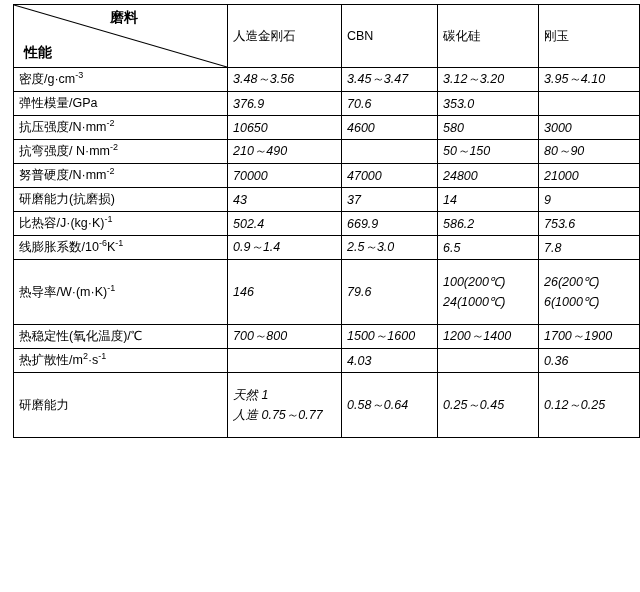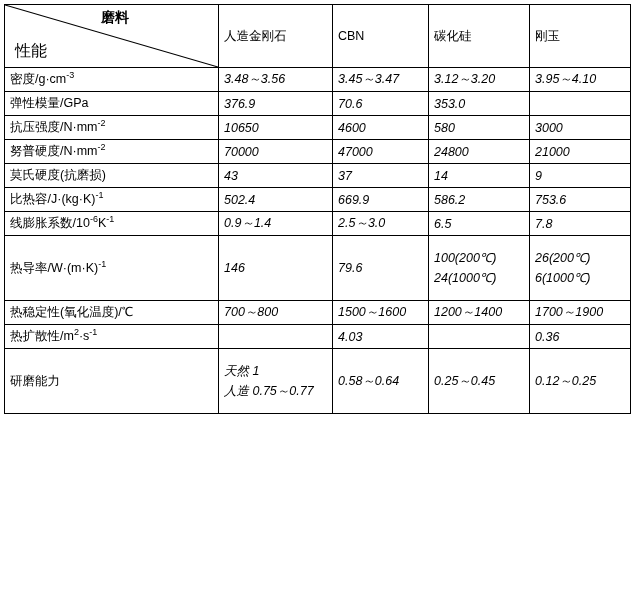--- a/index.html
+++ b/index.html
@@ -11,21 +11,21 @@
     width: 640px;
     height: 592px;
     font-family: "Liberation Sans", sans-serif;
     color: #000000;
   }
   .sheet {
     width: 640px;
     height: 592px;
     position: relative;
     box-sizing: border-box;
-    padding: 4px 6px 4px 4px;
+    padding: 4px 6px 4px 13px;
   }
   table.props {
     border-collapse: collapse;
     width: 626px;
     table-layout: fixed;
   }
   table.props td, table.props th {
     border: 1px solid #000000;
     vertical-align: middle;
     padding: 3px 5px;
@@ -56,22 +56,22 @@
     position: absolute;
     top: 4px;
     left: 96px;
     font-size: 14px;
     font-weight: bold;
   }
   td.corner .lbl-prop {
     position: absolute;
     bottom: 5px;
     left: 10px;
-    font-size: 16px;
-    font-weight: normal;
+    font-size: 14px;
+    font-weight: bold;
     margin-top: 6px;
   }
   th.matcol {
     text-align: center;
     font-size: 14px;
     font-weight: bold;
     height: 56px;
   }
   td.rowhdr {
     font-size: 13.5px;
@@ -135,28 +135,35 @@
           <td class="val"></td>
         </tr>
         <tr>
           <td class="rowhdr">抗压强度/N·mm<sup>-2</sup></td>
           <td class="val">10650</td>
           <td class="val">4600</td>
           <td class="val">580</td>
           <td class="val">3000</td>
         </tr>
         <tr>
+          <td class="rowhdr">抗弯强度/ N·mm<sup>-2</sup></td>
+          <td class="val">210～490</td>
+          <td class="val"></td>
+          <td class="val">50～150</td>
+          <td class="val">80～90</td>
+        </tr>
+        <tr>
           <td class="rowhdr">努普硬度/N·mm<sup>-2</sup></td>
           <td class="val">70000</td>
           <td class="val">47000</td>
           <td class="val">24800</td>
           <td class="val">21000</td>
         </tr>
         <tr>
-          <td class="rowhdr">莫氏硬度(抗磨损)</td>
+          <td class="rowhdr">研磨能力(抗磨损)</td>
           <td class="val">43</td>
           <td class="val">37</td>
           <td class="val">14</td>
           <td class="val">9</td>
         </tr>
         <tr>
           <td class="rowhdr">比热容/J·(kg·K)<sup>-1</sup></td>
           <td class="val">502.4</td>
           <td class="val">669.9</td>
           <td class="val">586.2</td>

